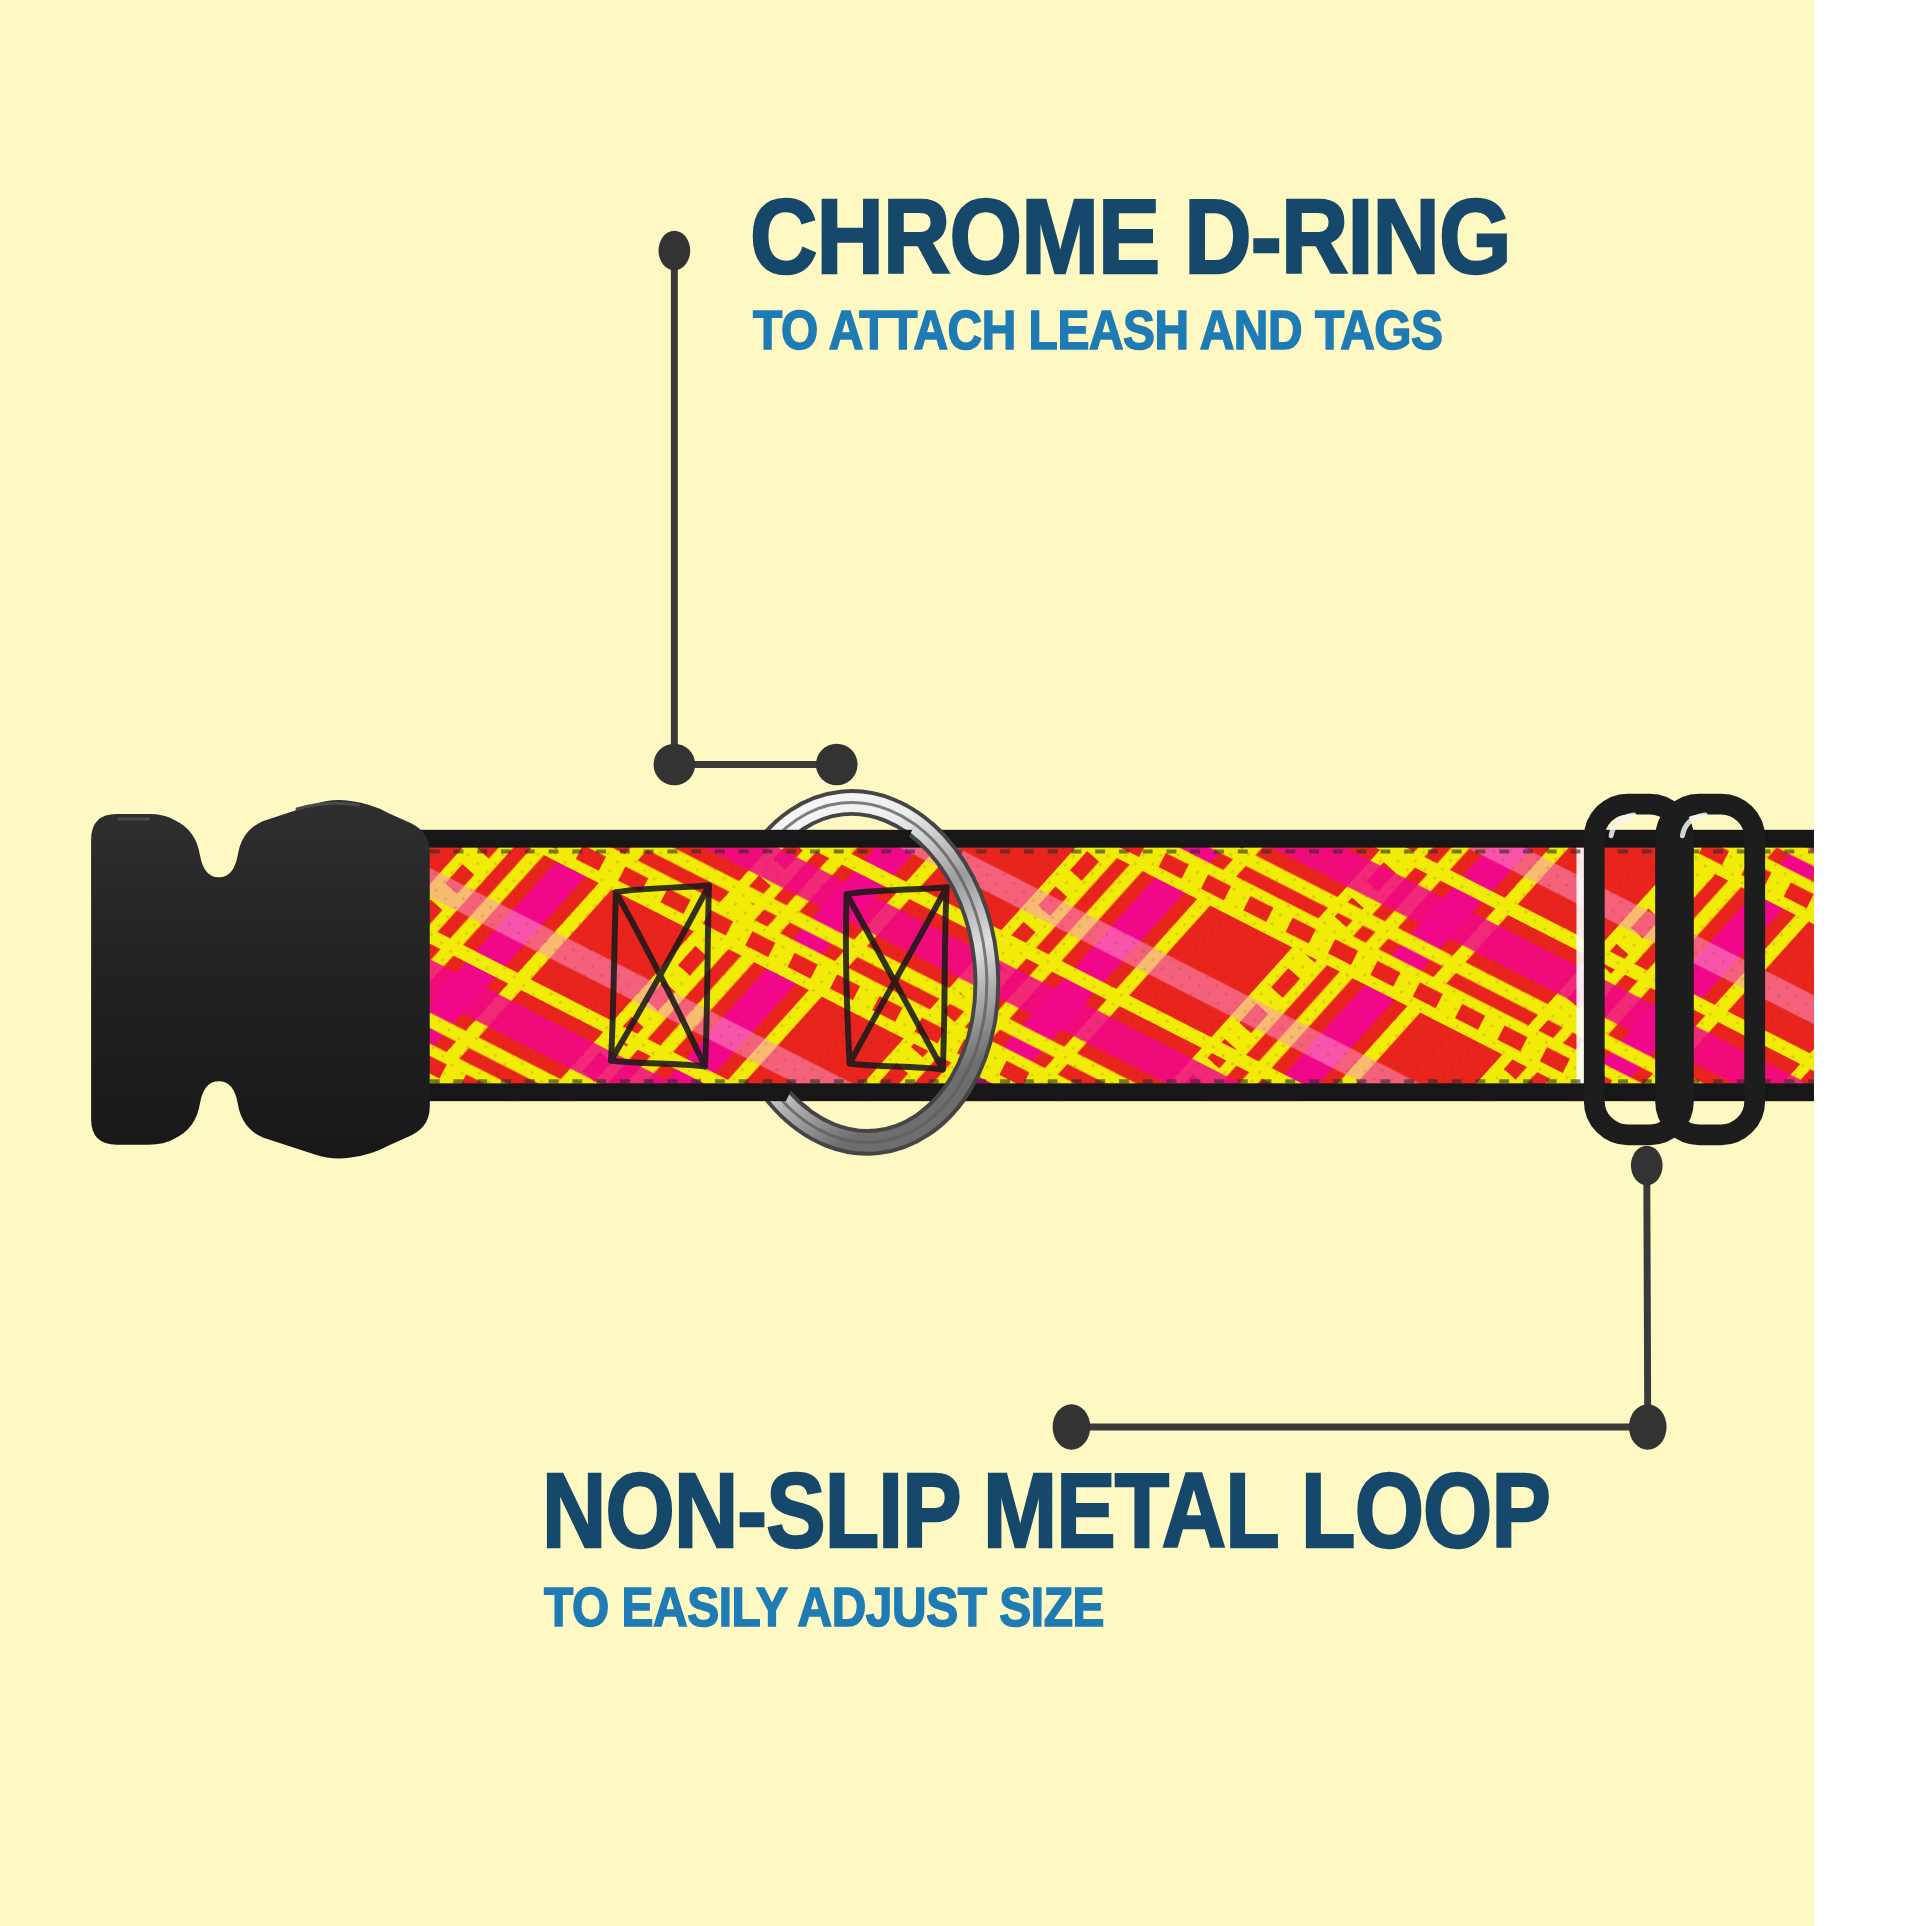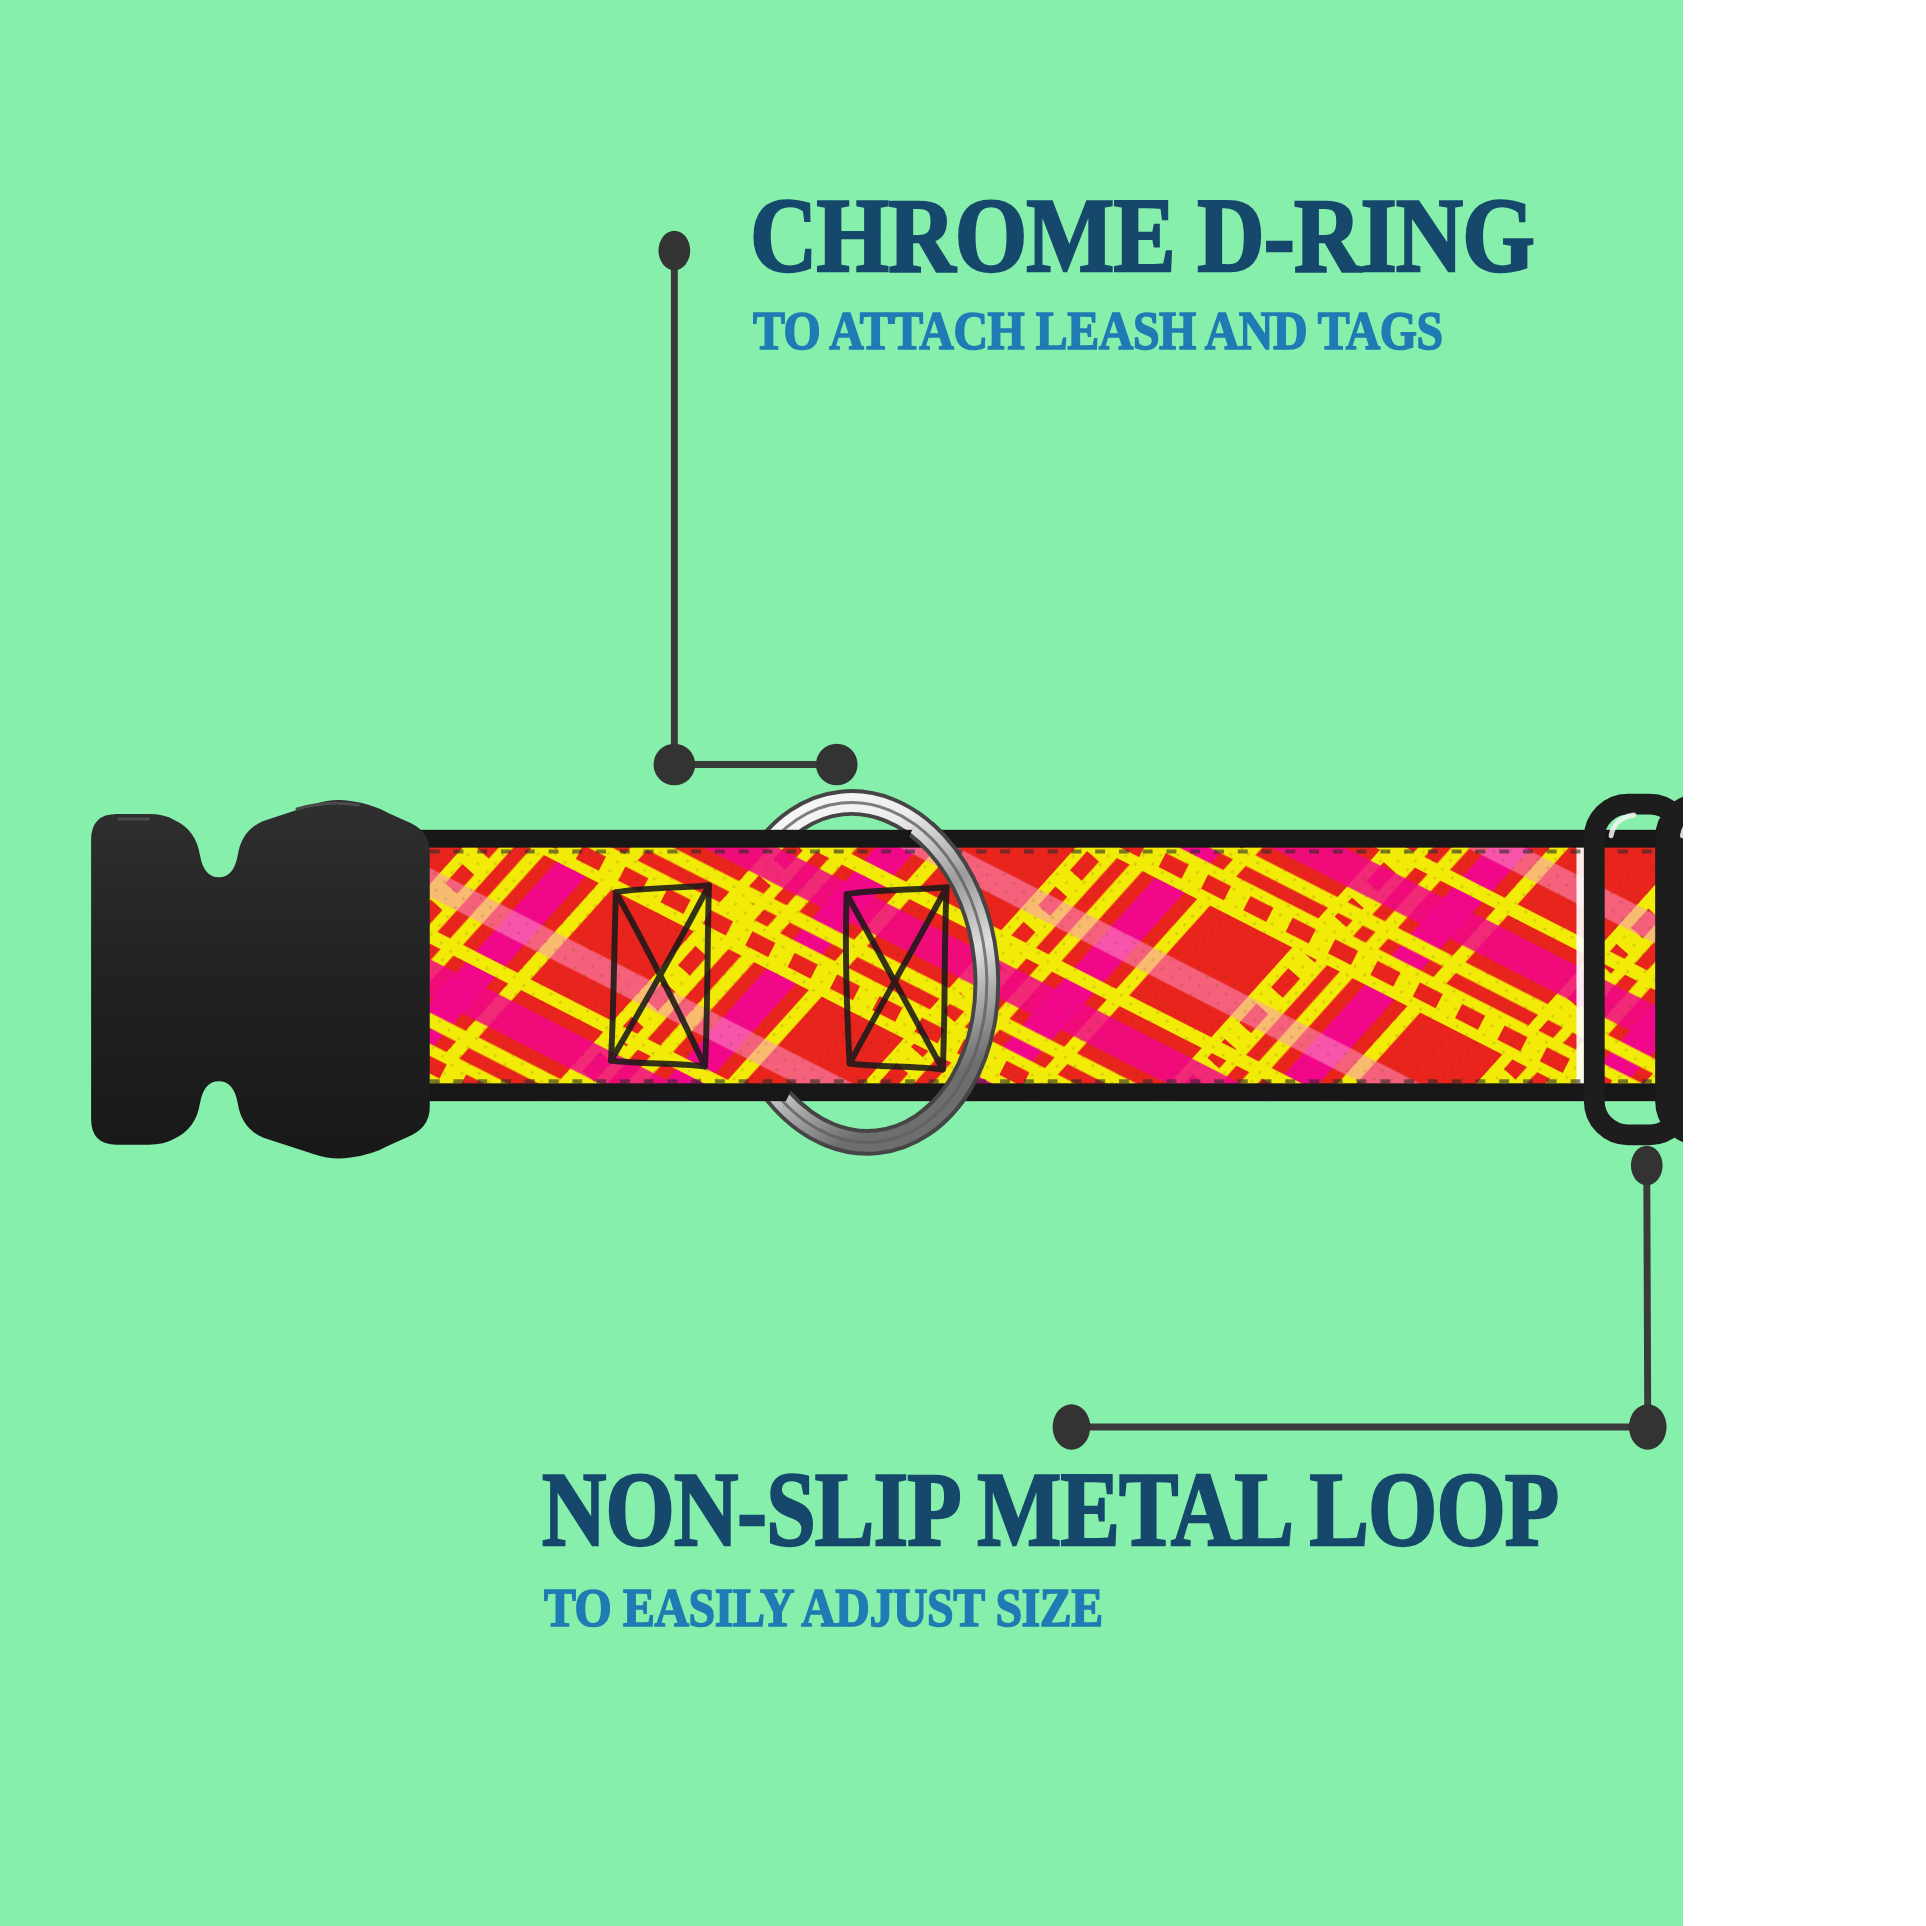--- a/index.html
+++ b/index.html
@@ -1,17 +1,17 @@
 <!DOCTYPE html>
 <html><head>
 <meta charset="utf-8">
 <style>
   html,body{margin:0;padding:0;background:#ffffff;}
-  .stage{position:relative;width:1683px;height:1927px;background:#86efac;overflow:hidden;
-         font-family:Liberation Serif, serif;}
+  .stage{position:relative;width:1814px;height:1927px;background:#fef9c3;overflow:hidden;
+         font-family:Liberation Sans, sans-serif;}
   .art{position:absolute;left:0;top:0;width:1927px;height:1927px;}
   .callout-text{position:absolute;white-space:nowrap;line-height:1;font-weight:bold;
                 transform-origin:left top;}
   .big-title{font-size:106px;color:#16486c;-webkit-text-stroke:2.5px #16486c;
              letter-spacing:-1px;transform:scaleX(.88);}
   .sub-title{font-size:55px;color:#1e7bb4;-webkit-text-stroke:1.6px #1e7bb4;
              letter-spacing:-0.5px;transform:scaleX(.87);}
   .t1{left:750px;top:183px;}
   .s1{left:753px;top:303px;}
   .t2{left:542px;top:1457px;transform:scaleX(.84);}

